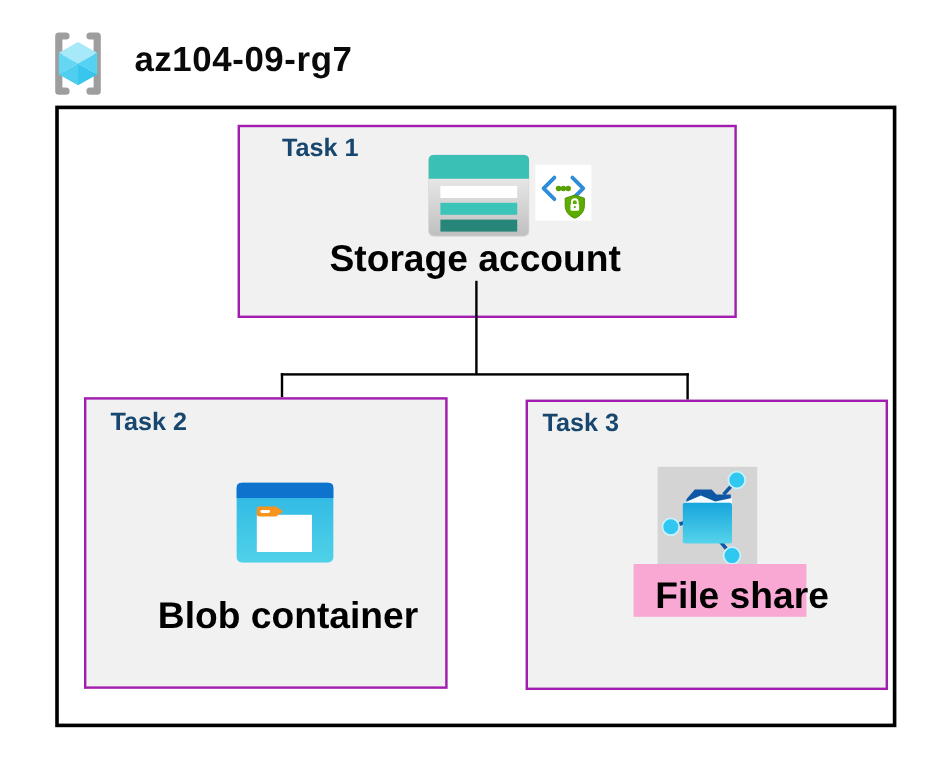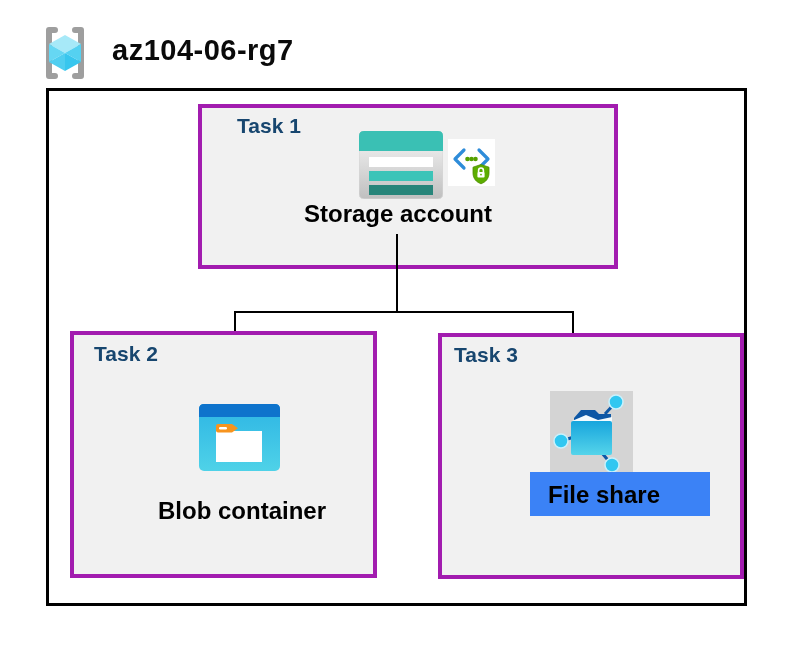--- a/index.html
+++ b/index.html
@@ -11,62 +11,62 @@
   .rg-icon{position:absolute;left:38px;top:23px;width:54px;height:60px;}
   .rg-title{
     position:absolute;left:112px;top:34px;font-size:29px;font-weight:700;color:#0a0a0a;
     white-space:nowrap;letter-spacing:0.5px;
   }
   
   .outer-box{
     position:absolute;left:46px;top:88px;width:695px;height:512px;
     border:3px solid #000;background:#fff;
   }
-  .task-box{position:absolute;background:#f1f1f1;border:4px solid #a21caf;}
+  .task-box{position:absolute;background:#f1f1f1;border:2px solid #a21caf;}
   #task1{left:198px;top:104px;width:412px;height:157px;}
   #task2{left:70px;top:331px;width:299px;height:239px;}
   #task3{left:422px;top:333px;width:298px;height:238px;margin-left:16px;}
   .task-label{
     position:absolute;font-size:21px;font-weight:700;color:#17466f;white-space:nowrap;
   }
   .item-label{
-    position:absolute;font-size:24px;font-weight:700;color:#000;white-space:nowrap;
+    position:absolute;font-size:31px;font-weight:700;color:#000;white-space:nowrap;
   }
   
   .connector{position:absolute;background:#000;}
   #conn-v1{left:396px;top:234px;width:2px;height:78px;}
   #conn-h1{left:234px;top:311px;width:340px;height:2px;}
   #conn-v2{left:234px;top:311px;width:2px;height:77px;}
   #conn-v3{left:572px;top:311px;width:2px;height:77px;}
   
   .storage-icon{position:absolute;left:157px;top:23px;width:84px;height:68px;}
   .endpoint-icon{position:absolute;left:246px;top:31px;width:47px;height:47px;}
   .blob-icon{position:absolute;left:125px;top:69px;width:81px;height:67px;}
   .fs-backdrop{position:absolute;left:108px;top:54px;width:83px;height:81px;background:#d4d4d4;}
   .fs-icon{position:absolute;left:0;top:0;width:83px;height:81px;}
   .fs-label-backdrop{
-    position:absolute;left:88px;top:135px;width:180px;height:44px;background:#3b82f6;
+    position:absolute;left:88px;top:135px;width:144px;height:44px;background:#f9a8d4;
   }
   .fs-label-backdrop .item-label{position:static;display:block;padding:9px 0 0 18px;}
 </style>
 </head>
 <body>
 
 <div id="canvas">
 
   <svg class="rg-icon" viewBox="0 0 54 60" aria-hidden="true">
     <path d="M17,7 H11 V53 H17" fill="none" stroke="#9e9e9e" stroke-width="6" stroke-linecap="round" stroke-linejoin="round"></path>
     <path d="M37,7 H43 V53 H37" fill="none" stroke="#9e9e9e" stroke-width="6" stroke-linecap="round" stroke-linejoin="round"></path>
     <polygon points="27,12 43,21 27,30 11,21" fill="#a7e9f8"></polygon>
     <polygon points="11,21 27,30 11,39" fill="#66d7f3"></polygon>
     <polygon points="27,30 27,48 11,39" fill="#4fcef0"></polygon>
     <polygon points="43,21 27,30 43,39" fill="#55d1f1"></polygon>
     <polygon points="27,30 27,48 43,39" fill="#38c6ee"></polygon>
   </svg>
-  <div class="rg-title">az104-06-rg7</div>
+  <div class="rg-title">az104-09-rg7</div>
 
   <div class="outer-box"></div>
 
   <div class="task-box" id="task1">
     <div class="task-label" style="left:35px;top:6px;">Task 1</div>
     <svg class="storage-icon" viewBox="0 0 84 68" aria-hidden="true">
       <defs>
         <linearGradient id="sgrad" x1="0" y1="0" x2="0" y2="1">
           <stop offset="0" stop-color="#f7f7f7"></stop>
             <stop offset="1" stop-color="#bfbfbf"></stop>

